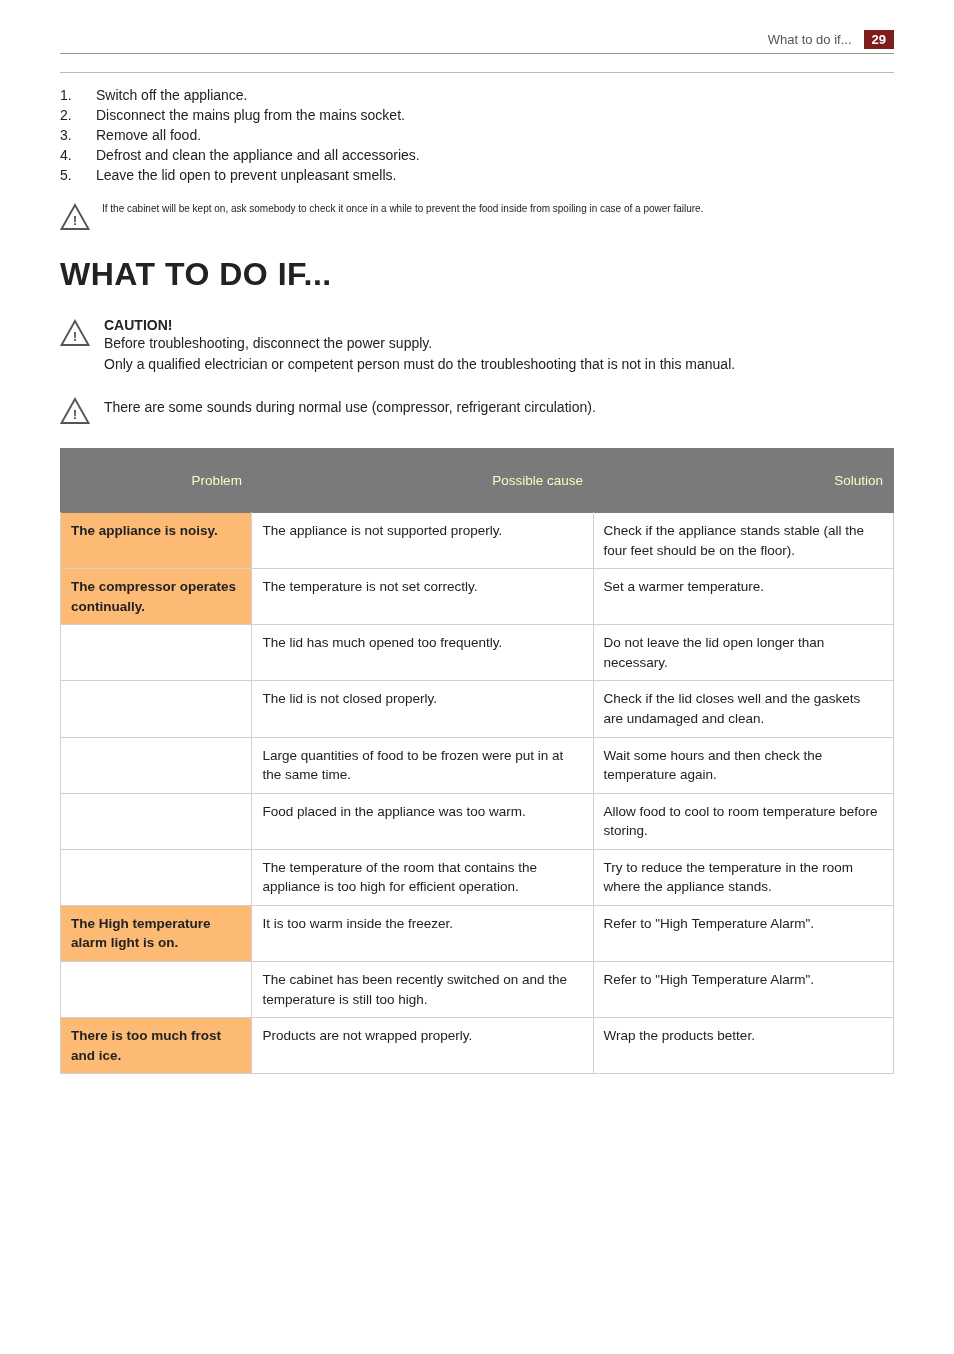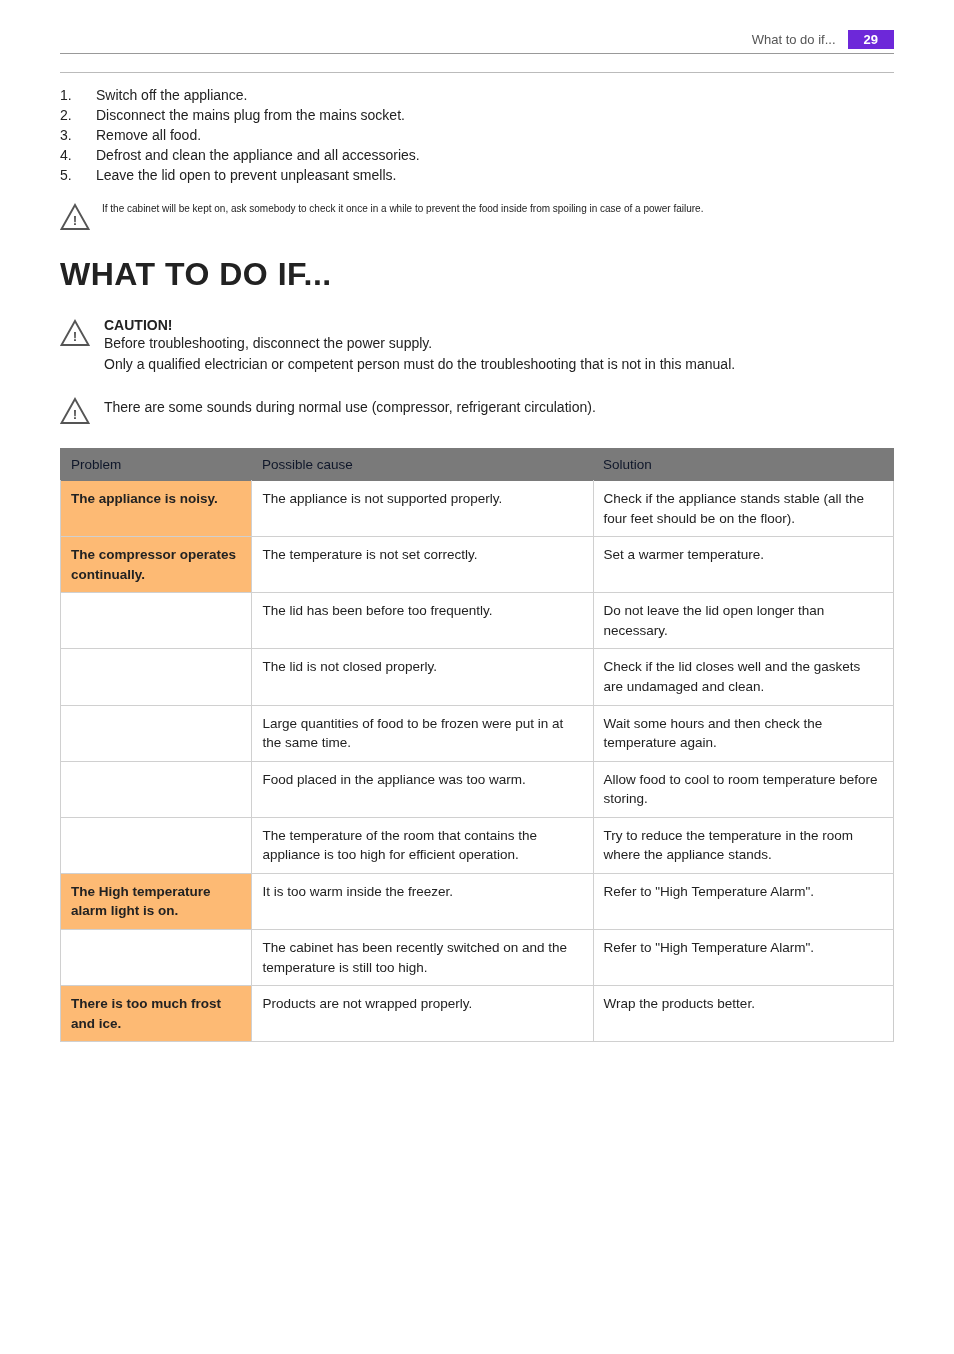--- a/index.html
+++ b/index.html
@@ -21,24 +21,24 @@
       border-bottom: 1px solid #999;
       padding-bottom: 4px;
       margin-bottom: 18px;
     }
     .page-header-text {
       font-size: 13px;
       color: #555;
       margin-right: 12px;
     }
     .page-number-box {
-      background: #6d28d9;
+      background: #7f1d1d;
       color: #fff;
       font-size: 13px;
-      padding: 2px 16px;
+      padding: 2px 8px;
       font-weight: bold;
     }
 
     
     .numbered-list {
       list-style: none;
       padding: 0;
       margin-bottom: 18px;
     }
     .numbered-list li {
@@ -116,23 +116,23 @@
 
     
     .trouble-table {
       width: 100%;
       border-collapse: collapse;
       margin-top: 4px;
       font-size: 13.5px;
     }
     .trouble-table thead tr th {
       background: #7a7a7a;
-      color: #0f172a;
-      padding: 8px 10px;
-      text-align: left;
+      color: #fef9c3;
+      padding: 24px 10px;
+      text-align: right;
       font-weight: normal;
       font-size: 13.5px;
     }
     .trouble-table thead tr th:first-child {
       border-radius: 0;
     }
     .trouble-table tbody tr td {
       padding: 8px 10px;
       vertical-align: top;
       border-bottom: 1px solid #d0d0d0;
@@ -257,21 +257,21 @@
         <td>The appliance is not supported properly.</td>
         <td>Check if the appliance stands stable (all the four feet should be on the floor).</td>
       </tr>
       <tr class="row-group-start">
         <td class="problem-cell">The compressor operates continually.</td>
         <td>The temperature is not set correctly.</td>
         <td>Set a warmer temperature.</td>
       </tr>
       <tr>
         <td></td>
-        <td>The lid has been before too frequently.</td>
+        <td>The lid has much opened too frequently.</td>
         <td>Do not leave the lid open longer than necessary.</td>
       </tr>
       <tr>
         <td></td>
         <td>The lid is not closed properly.</td>
         <td>Check if the lid closes well and the gaskets are undamaged and clean.</td>
       </tr>
       <tr>
         <td></td>
         <td>Large quantities of food to be frozen were put in at the same time.</td>

